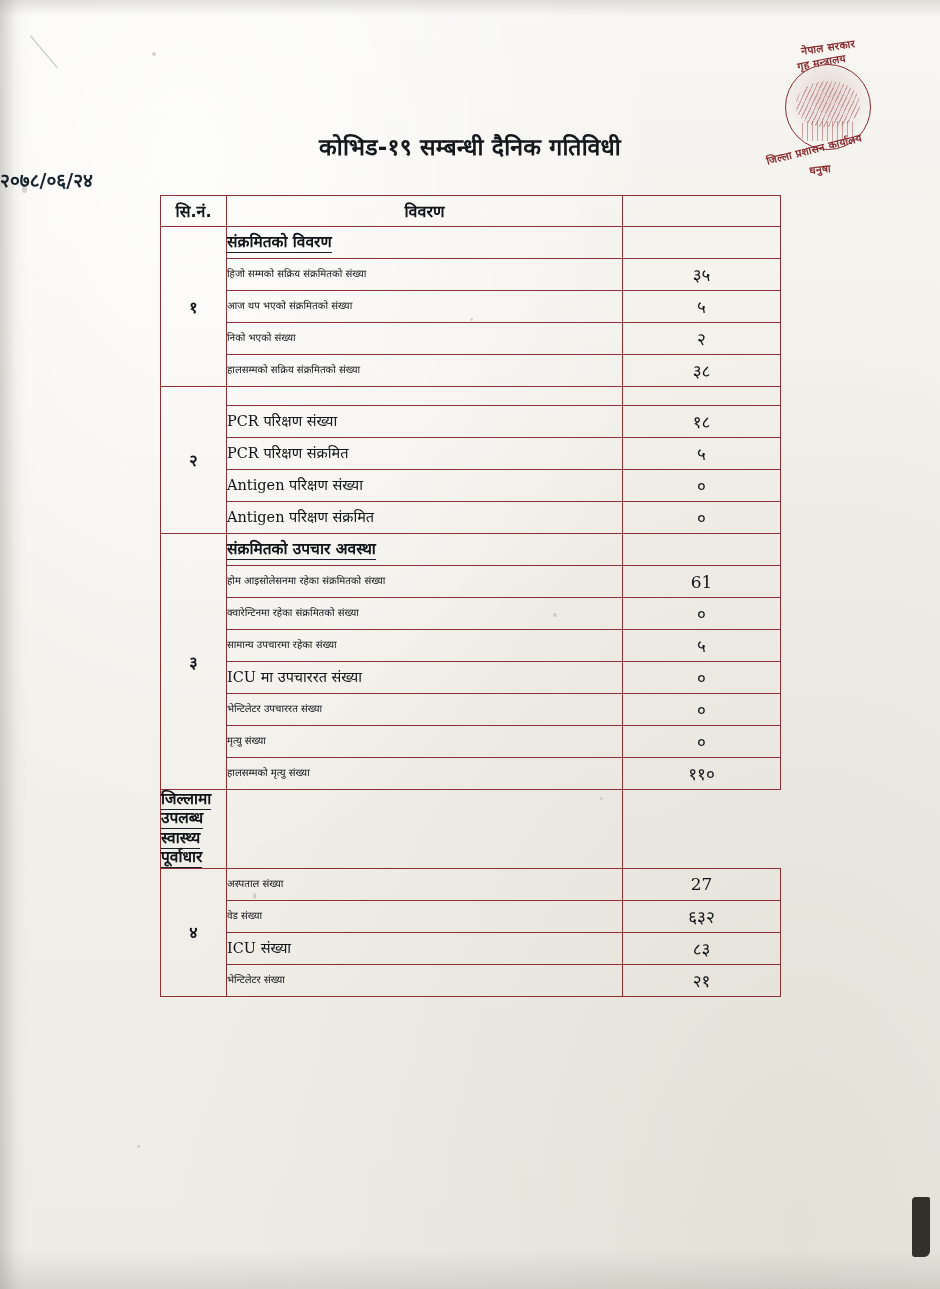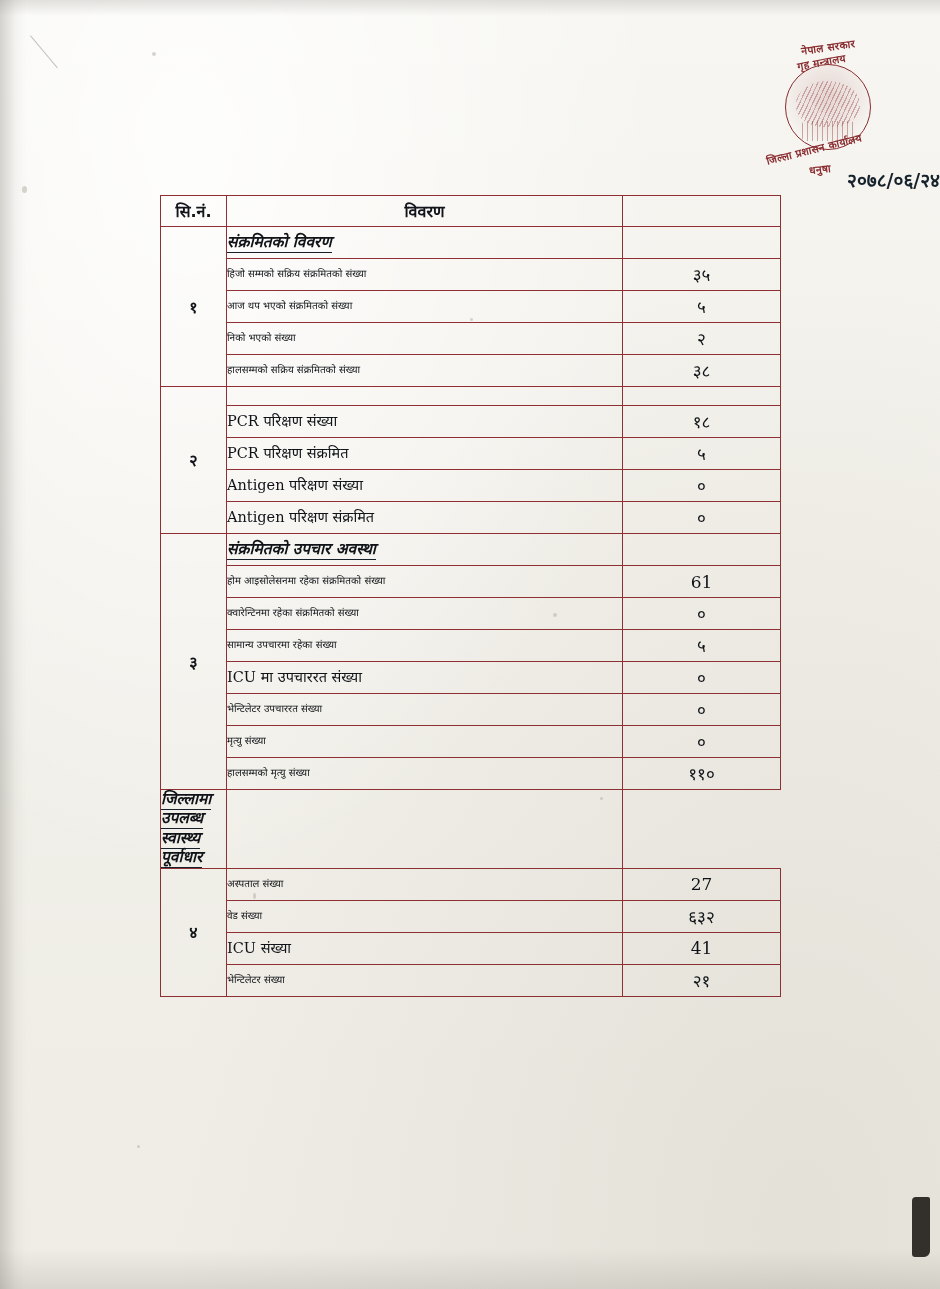--- a/index.html
+++ b/index.html
@@ -121,21 +121,21 @@
     text-align: center;
     font-size: 23px;
     font-weight: bold;
     color: #14171c;
     letter-spacing: .2px;
   }
   .doc-date {
     position: absolute;
     left: 0; right: 0;
     top: 167px;
-    text-align: right;
+    text-align: left;
     font-size: 19px;
     font-weight: bold;
     color: #16222c;
   }
 
   
   .table-wrap {
     position: absolute;
     left: 160px;
     top: 195px;
@@ -176,21 +176,20 @@
     height: 31px;
     line-height: 1.25;
   }
   td.detail.section {
     font-weight: bold;
     font-size: 15.5px;
   }
   td.detail.section span.u {
     border-bottom: 1.4px solid #16202a;
     padding-bottom: 1px;
-    font-style: italic;
   }
   td.value {
     text-align: center;
     font-size: 16px;
     height: 31px;
   }
   td.value.handwriting {
     font-family: "DejaVu Serif", "Liberation Serif", serif;
     font-size: 17px;
     margin-left: 20px;
@@ -222,20 +221,21 @@
   <div class="emblem">
     <div class="emblem-core"></div>
     <div class="circle-text">
       <span class="ct" style="left:44px; top:2px; transform: rotate(-8deg);">नेपाल सरकार</span>
       <span class="ct" style="left:40px; top:17px; transform: rotate(-10deg);">गृह मन्त्रालय</span>
       <span class="ct" style="left:8px; top:104px; transform: rotate(-14deg);">जिल्ला प्रशासन कार्यालय</span>
       <span class="ct" style="left:52px; top:124px; transform: rotate(-6deg);">धनुषा</span>
     </div>
   </div>
 
+  <div class="doc-title">कोभिड-१९ सम्बन्धी दैनिक गतिविधी</div>
   <div class="doc-date">२०७८/०६/२४</div>
 
   <div class="table-wrap">
     <table class="report">
       <colgroup>
         <col class="col-sn">
         <col class="col-det">
         <col class="col-val">
       </colgroup>
       <thead>
@@ -334,21 +334,21 @@
           <td class="sn" rowspan="4">४</td>
           <td class="detail">अस्पताल संख्या</td>
           <td class="value handwriting">27</td>
         </tr>
         <tr>
           <td class="detail">वेड संख्या</td>
           <td class="value handwriting">६३२</td>
         </tr>
         <tr>
           <td class="detail latin">ICU संख्या</td>
-          <td class="value handwriting">41</td>
+          <td class="value handwriting">८३</td>
         </tr>
         <tr>
           <td class="detail">भेन्टिलेटर संख्या</td>
           <td class="value handwriting">२१</td>
         </tr>
 
       </tbody>
     </table>
   </div>
 </div>

